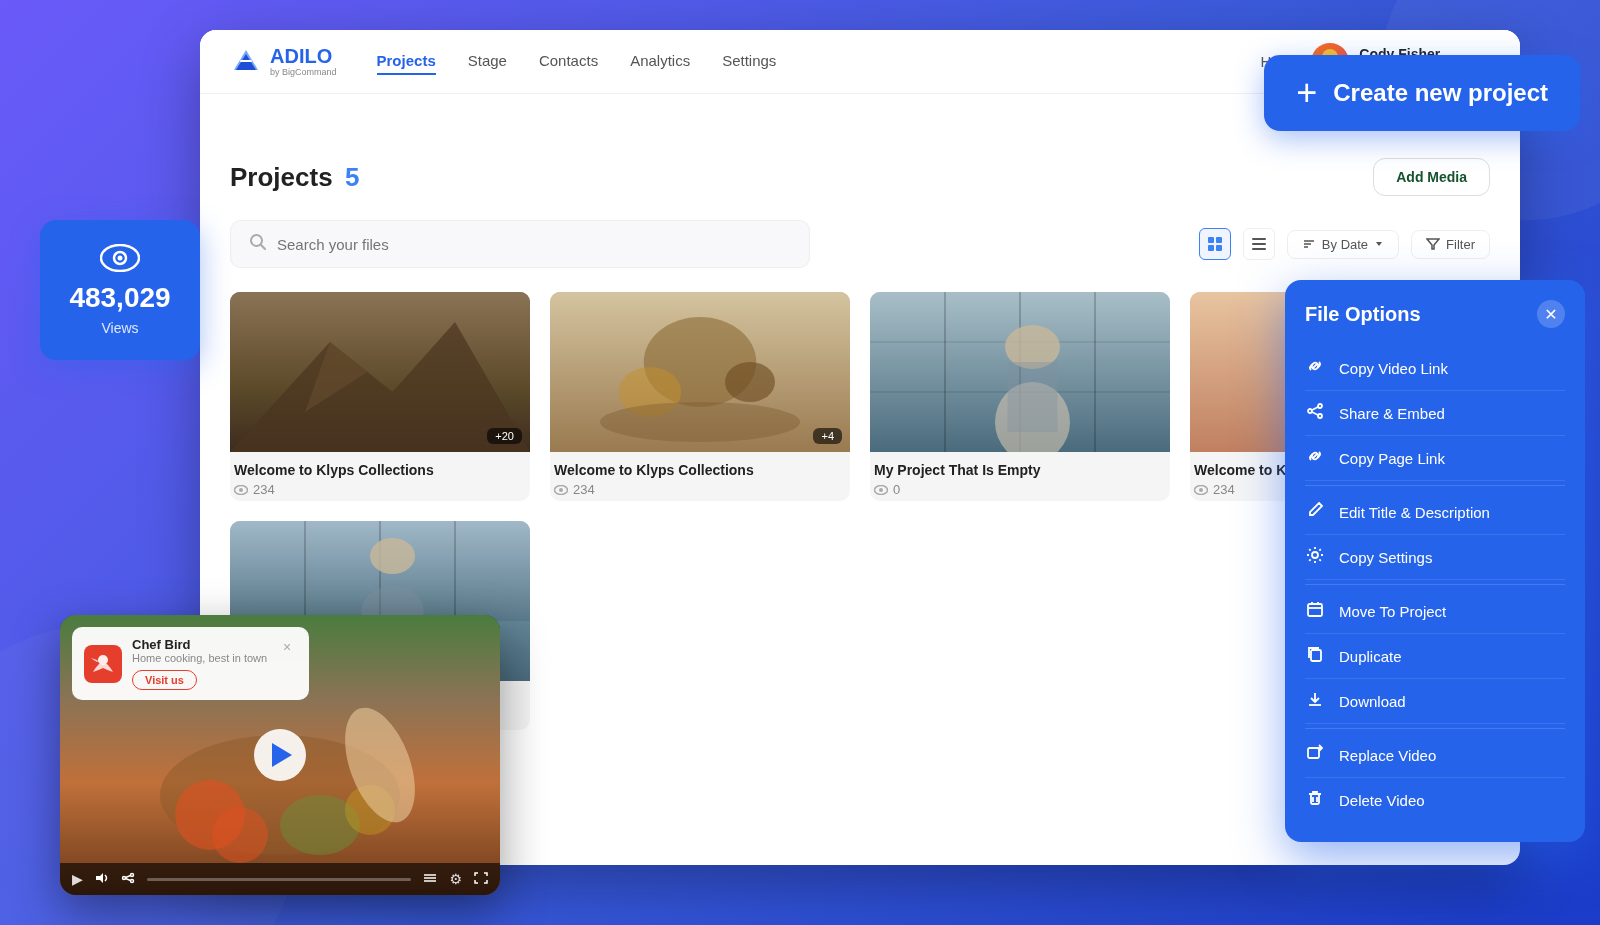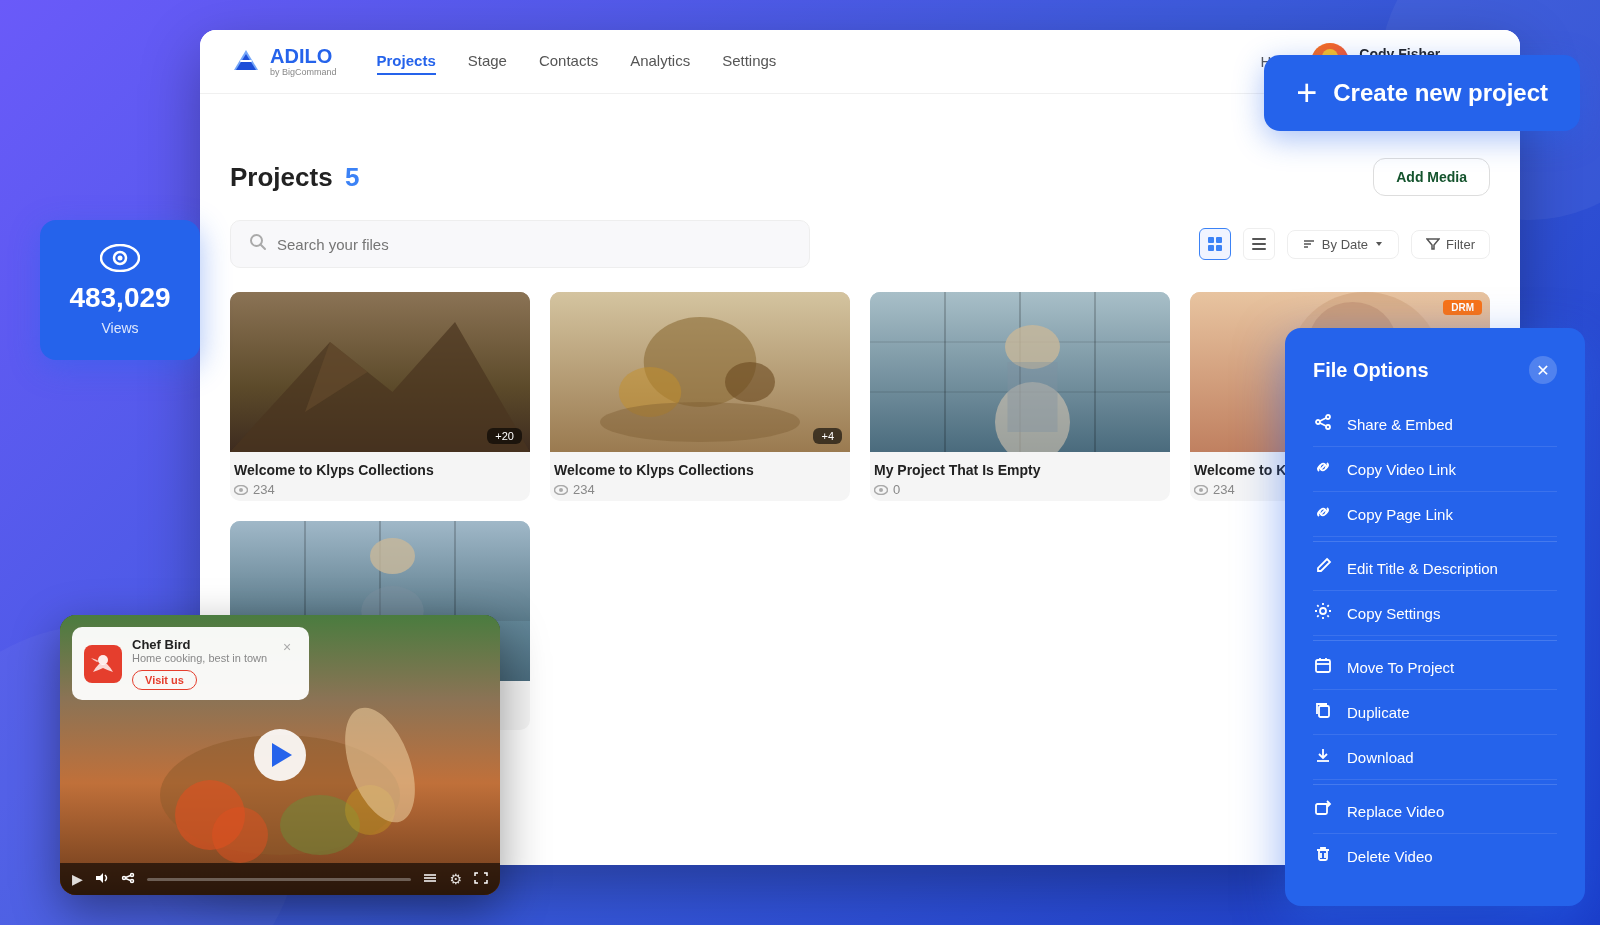--- a/index.html
+++ b/index.html
@@ -325,24 +325,23 @@
     }
 
     
     .file-options-panel {
       position: absolute;
       top: 280px;
       right: 15px;
       background: #2563eb;
       border-radius: 16px;
       width: 300px;
-      padding: 28px;
+      padding: 20px;
       box-shadow: 0 16px 48px rgba(37,99,235,0.5);
       z-index: 20;
-      margin-top: 48px;
     }
     .file-options-header {
       display: flex;
       align-items: center;
       justify-content: space-between;
       margin-bottom: 18px;
     }
     .file-options-title {
       font-size: 20px;
       font-weight: 700;
@@ -829,39 +828,39 @@
 
 <div class="file-options-panel">
   <div class="file-options-header">
     <span class="file-options-title">File Options</span>
     <div class="file-options-close">✕</div>
   </div>
 
   <div class="file-option-item">
     <span class="file-option-icon">
       <svg width="18" height="18" viewBox="0 0 18 18" fill="none" stroke="white" stroke-width="1.8">
+        <path d="M7 11l4-4"></path>
+        <path d="M5 13a3 3 0 0 1 0-4.24l2.12-2.12a3 3 0 0 1 4.24 4.24"></path>
+        <path d="M13 5a3 3 0 0 1 0 4.24l-2.12 2.12a3 3 0 0 1-4.24-4.24"></path>
+      </svg>
+    </span>
+    <span class="file-option-label">Copy Video Link</span>
+  </div>
+
+  <div class="file-option-item">
+    <span class="file-option-icon">
+      <svg width="18" height="18" viewBox="0 0 18 18" fill="none" stroke="white" stroke-width="1.8">
         <circle cx="14" cy="4" r="2"></circle>
         <circle cx="4" cy="9" r="2"></circle>
         <circle cx="14" cy="14" r="2"></circle>
         <line x1="6" y1="8" x2="12" y2="5"></line>
         <line x1="6" y1="10" x2="12" y2="13"></line>
       </svg>
     </span>
     <span class="file-option-label">Share &amp; Embed</span>
-  </div>
-
-  <div class="file-option-item">
-    <span class="file-option-icon">
-      <svg width="18" height="18" viewBox="0 0 18 18" fill="none" stroke="white" stroke-width="1.8">
-        <path d="M7 11l4-4"></path>
-        <path d="M5 13a3 3 0 0 1 0-4.24l2.12-2.12a3 3 0 0 1 4.24 4.24"></path>
-        <path d="M13 5a3 3 0 0 1 0 4.24l-2.12 2.12a3 3 0 0 1-4.24-4.24"></path>
-      </svg>
-    </span>
-    <span class="file-option-label">Copy Video Link</span>
   </div>
 
   <div class="file-option-item">
     <span class="file-option-icon">
       <svg width="18" height="18" viewBox="0 0 18 18" fill="none" stroke="white" stroke-width="1.8">
         <path d="M7 11l4-4"></path>
         <path d="M5 13a3 3 0 0 1 0-4.24l2.12-2.12a3 3 0 0 1 4.24 4.24"></path>
         <path d="M13 5a3 3 0 0 1 0 4.24l-2.12 2.12a3 3 0 0 1-4.24-4.24"></path>
       </svg>
     </span>

